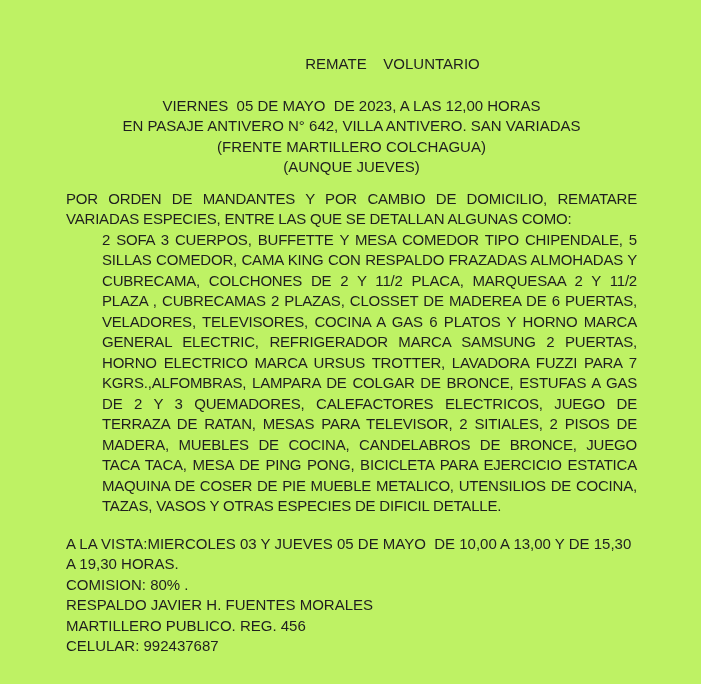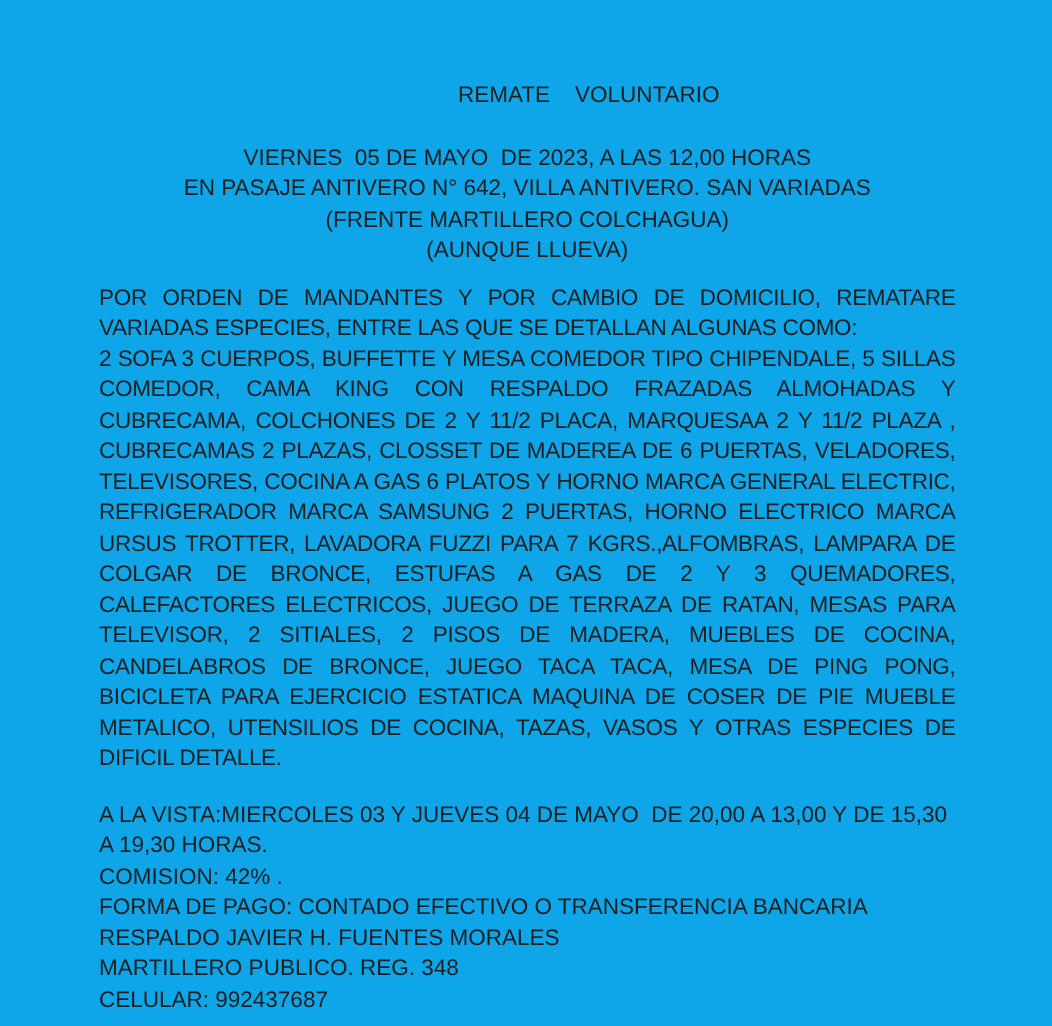--- a/index.html
+++ b/index.html
@@ -4,21 +4,21 @@
 <style>
   html, body {
     margin: 0;
     padding: 0;
     background: #ffffff;
   }
   .page {
     position: relative;
     width: 701px;
     height: 684px;
-    background: #0ea5e9;
+    background: #bef264;
     overflow: hidden;
     font-family: "Liberation Sans", "DejaVu Sans", sans-serif;
     font-size: 15px;
     line-height: 20.5px;
     color: #1f1f1f;
     box-sizing: border-box;
   }
   .content {
     box-sizing: border-box;
     padding: 54px 64px 0 66px;
@@ -41,48 +41,48 @@
   .para {
     text-align: justify;
     letter-spacing: -0.2px;
     margin: 0;
   }
   .para.intro {
     margin-bottom: 0;
   }
   .para.items {
     margin-bottom: 17px;
+    margin-left: 36px;
   }
   .footer-block {
     text-align: left;
   }
 </style>
 </head>
 <body>
 
 <div class="page">
   <div class="content">
 
     <div class="title-line">REMATE    VOLUNTARIO</div>
 
     <div class="header-block">
       <div class="line">VIERNES  05 DE MAYO  DE 2023, A LAS 12,00 HORAS</div>
       <div class="line">EN PASAJE ANTIVERO N° 642, VILLA ANTIVERO. SAN VARIADAS</div>
       <div class="line">(FRENTE MARTILLERO COLCHAGUA)</div>
-      <div class="line">(AUNQUE LLUEVA)</div>
+      <div class="line">(AUNQUE JUEVES)</div>
     </div>
 
     <p class="para intro">POR ORDEN DE MANDANTES Y POR CAMBIO DE DOMICILIO, REMATARE VARIADAS ESPECIES, ENTRE LAS QUE SE  DETALLAN  ALGUNAS COMO:</p>
 
     <p class="para items">2 SOFA 3 CUERPOS, BUFFETTE Y MESA COMEDOR TIPO CHIPENDALE, 5 SILLAS COMEDOR, CAMA  KING CON RESPALDO  FRAZADAS ALMOHADAS Y CUBRECAMA,  COLCHONES DE 2 Y 11/2 PLACA, MARQUESAA 2  Y 11/2 PLAZA , CUBRECAMAS 2 PLAZAS, CLOSSET DE MADEREA DE 6 PUERTAS, VELADORES, TELEVISORES, COCINA A GAS 6 PLATOS Y HORNO MARCA GENERAL ELECTRIC, REFRIGERADOR  MARCA SAMSUNG 2 PUERTAS,  HORNO ELECTRICO MARCA URSUS TROTTER, LAVADORA FUZZI PARA 7 KGRS.,ALFOMBRAS, LAMPARA DE COLGAR DE BRONCE, ESTUFAS A GAS DE 2 Y 3 QUEMADORES, CALEFACTORES ELECTRICOS, JUEGO DE TERRAZA DE RATAN, MESAS PARA TELEVISOR, 2 SITIALES, 2 PISOS DE MADERA, MUEBLES DE COCINA, CANDELABROS DE BRONCE, JUEGO  TACA  TACA, MESA DE PING PONG, BICICLETA PARA EJERCICIO ESTATICA MAQUINA DE COSER DE PIE MUEBLE METALICO, UTENSILIOS DE COCINA, TAZAS, VASOS  Y  OTRAS ESPECIES DE DIFICIL DETALLE.</p>
 
     <div class="footer-block">
-      <div class="line">A LA VISTA:MIERCOLES 03 Y JUEVES 04 DE MAYO  DE 20,00 A 13,00 Y DE 15,30 A 19,30 HORAS.</div>
-      <div class="line">COMISION: 42% .</div>
-      <div class="line">FORMA DE PAGO: CONTADO EFECTIVO O TRANSFERENCIA BANCARIA</div>
+      <div class="line">A LA VISTA:MIERCOLES 03 Y JUEVES 05 DE MAYO  DE 10,00 A 13,00 Y DE 15,30 A 19,30 HORAS.</div>
+      <div class="line">COMISION: 80% .</div>
       <div class="line">RESPALDO JAVIER H. FUENTES MORALES</div>
-      <div class="line">MARTILLERO PUBLICO. REG. 348</div>
+      <div class="line">MARTILLERO PUBLICO. REG. 456</div>
       <div class="line">CELULAR: 992437687</div>
 
     </div>
 
   </div>
 </div>
 
 </body></html>

